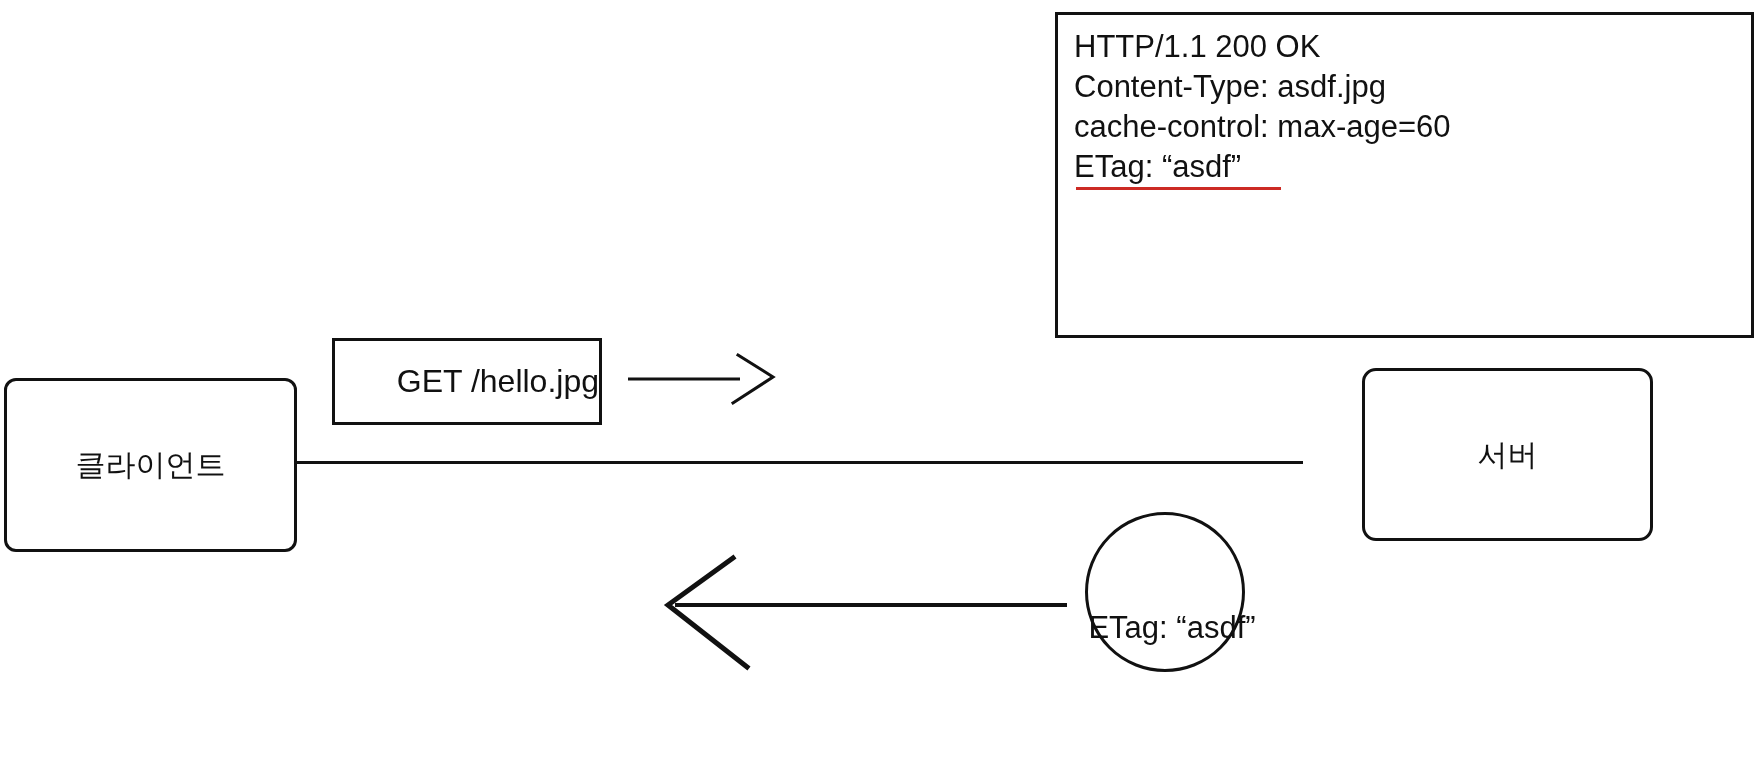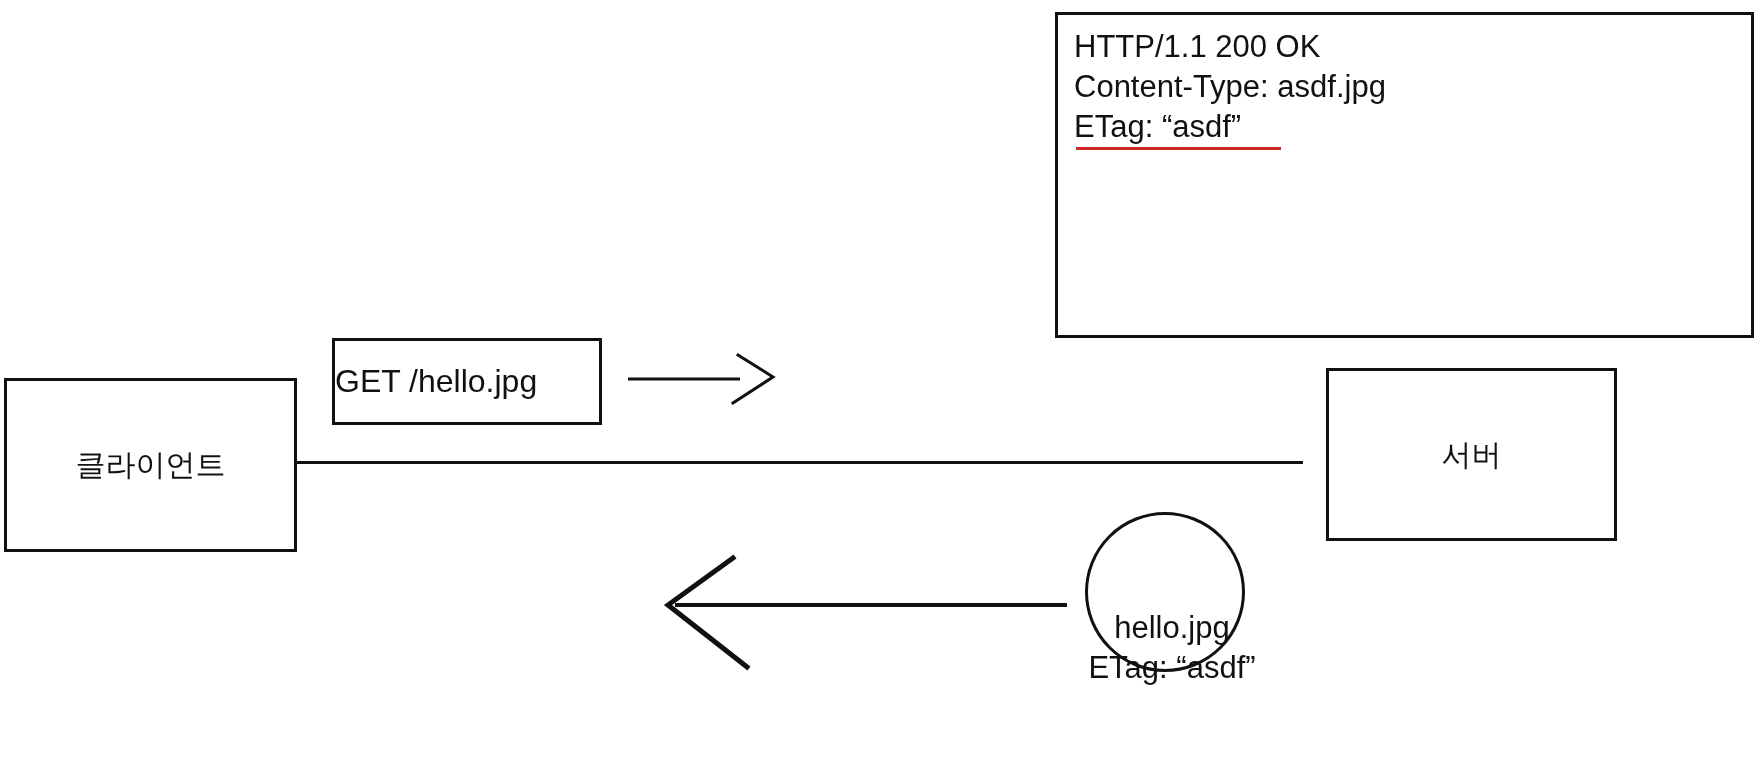--- a/index.html
+++ b/index.html
@@ -35,38 +35,40 @@
     color: #111111;
     white-space: nowrap;
   }
 
   
   #client-box {
     left: 4px;
     top: 378px;
     width: 293px;
     height: 174px;
+    border-radius: 12px;
   }
 
   
   #server-box {
-    left: 1326px;
+    left: 1362px;
     top: 368px;
     width: 291px;
     height: 173px;
+    border-radius: 14px;
   }
 
   
   #request-label-box {
     left: 332px;
     top: 338px;
     width: 270px;
     height: 87px;
     border-width: 3px;
-    justify-content: flex-start;
+    justify-content: flex-end;
   }
   #request-label-box .node-label {
     font-size: 32px;
   }
 
   
   #http-response-box {
     position: absolute;
     left: 1055px;
     top: 12px;
@@ -156,20 +158,21 @@
   }
 </style>
 </head>
 <body>
 
 <div id="canvas">
 
   <div id="http-response-box">
     <div class="http-line">HTTP/1.1 200 OK</div>
     <div class="http-line">Content-Type: asdf.jpg</div>
+    <div class="http-line">cache-control: max-age=60</div>
     <div class="http-line underlined" style="--accent: #cc2a24;">ETag: “asdf”</div>
     <div class="http-line blank"></div>
   </div>
 
   <div class="node-box" id="client-box">
     <span class="node-label">클라이언트</span>
   </div>
 
   <div class="node-box" id="server-box">
     <span class="node-label">서버</span>
@@ -187,17 +190,16 @@
   </svg>
 
   <svg id="response-arrow" viewBox="0 0 420 135" xmlns="http://www.w3.org/2000/svg">
     <line x1="20" y1="60" x2="412" y2="60" stroke="#111111" stroke-width="4"></line>
     <polyline points="78,13 13,60 92,122" fill="none" stroke="#111111" stroke-width="5" stroke-linecap="square" stroke-linejoin="miter"></polyline>
   </svg>
 
   <div id="resource-circle"></div>
 
   <div id="resource-caption">
-    <div>hello.jpg</div>
     <div>ETag: “asdf”</div>
   </div>
 
 </div>
 
 </body></html>

